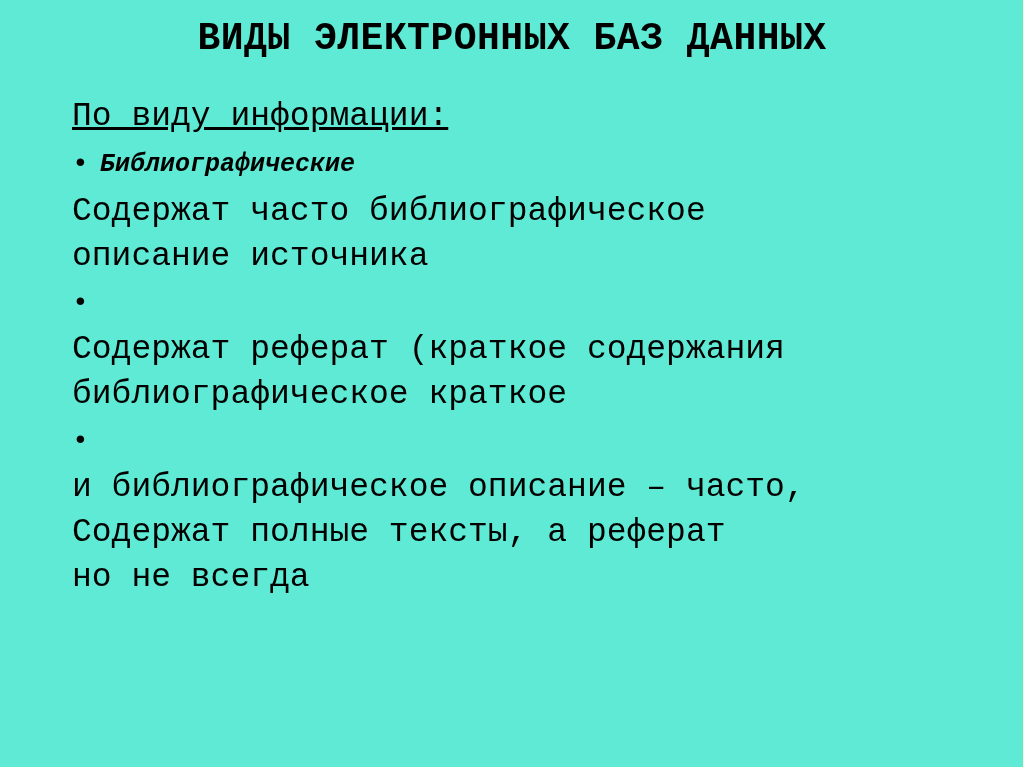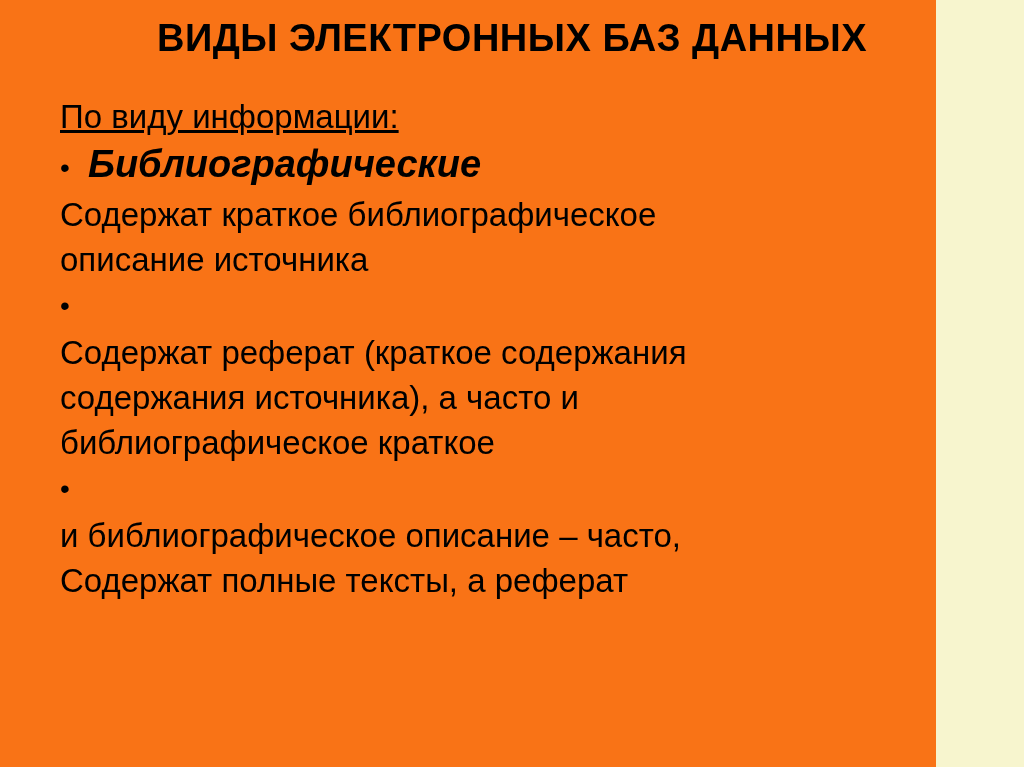--- a/index.html
+++ b/index.html
@@ -9,40 +9,41 @@
   body {
     width: 1024px;
     height: 767px;
     background: #f7f5ce;
     font-family: "Liberation Sans", sans-serif;
     color: #000000;
     overflow: hidden;
   }
   .slide {
     position: relative;
-    width: 936px;
+    width: 1023px;
     height: 767px;
-    background: #f97316;
+    background: #5eead4;
     box-sizing: border-box;
+    font-family: Liberation Mono, monospace;
   }
   .slide-title {
     position: absolute;
     top: 18px;
     left: 0;
     width: 1024px;
     text-align: center;
     font-size: 38px;
     font-weight: bold;
     letter-spacing: 0.5px;
     line-height: 1.1;
   }
   .body-block {
     position: absolute;
     top: 94px;
-    left: 60px;
+    left: 72px;
     width: 930px;
   }
   .line {
     font-size: 33px;
     line-height: 45px;
     white-space: nowrap;
   }
   .lead {
     text-decoration: underline;
     font-size: 33px;
@@ -56,21 +57,21 @@
   }
   .bullet-dot {
     width: 28px;
     flex: 0 0 28px;
     font-size: 28px;
     line-height: 48px;
   }
   .bullet-text {
     font-weight: bold;
     font-style: italic;
-    font-size: 38px;
+    font-size: 25px;
   }
   .para {
     font-size: 33px;
     line-height: 46px;
   }
 </style>
 </head>
 <body>
 
 <div class="slide">
@@ -79,35 +80,35 @@
 
   <div class="body-block">
 
     <div class="lead">По виду информации:</div>
 
     <div class="bullet-row">
       <span class="bullet-dot">•</span>
       <span class="bullet-text">Библиографические</span>
     </div>
     <div class="para">
-      <div class="line">Содержат краткое библиографическое</div>
+      <div class="line">Содержат часто библиографическое</div>
       <div class="line">описание источника</div>
     </div>
 
     <div class="bullet-row">
       <span class="bullet-dot">•</span>
     </div>
     <div class="para">
       <div class="line">Содержат реферат (краткое содержания</div>
-      <div class="line">содержания источника), а часто и</div>
       <div class="line">библиографическое краткое</div>
     </div>
 
     <div class="bullet-row">
       <span class="bullet-dot">•</span>
     </div>
     <div class="para">
       <div class="line">и библиографическое описание – часто,</div>
       <div class="line">Содержат полные тексты, а реферат</div>
+      <div class="line">но не всегда</div>
     </div>
 
   </div>
 </div>
 
 </body></html>

